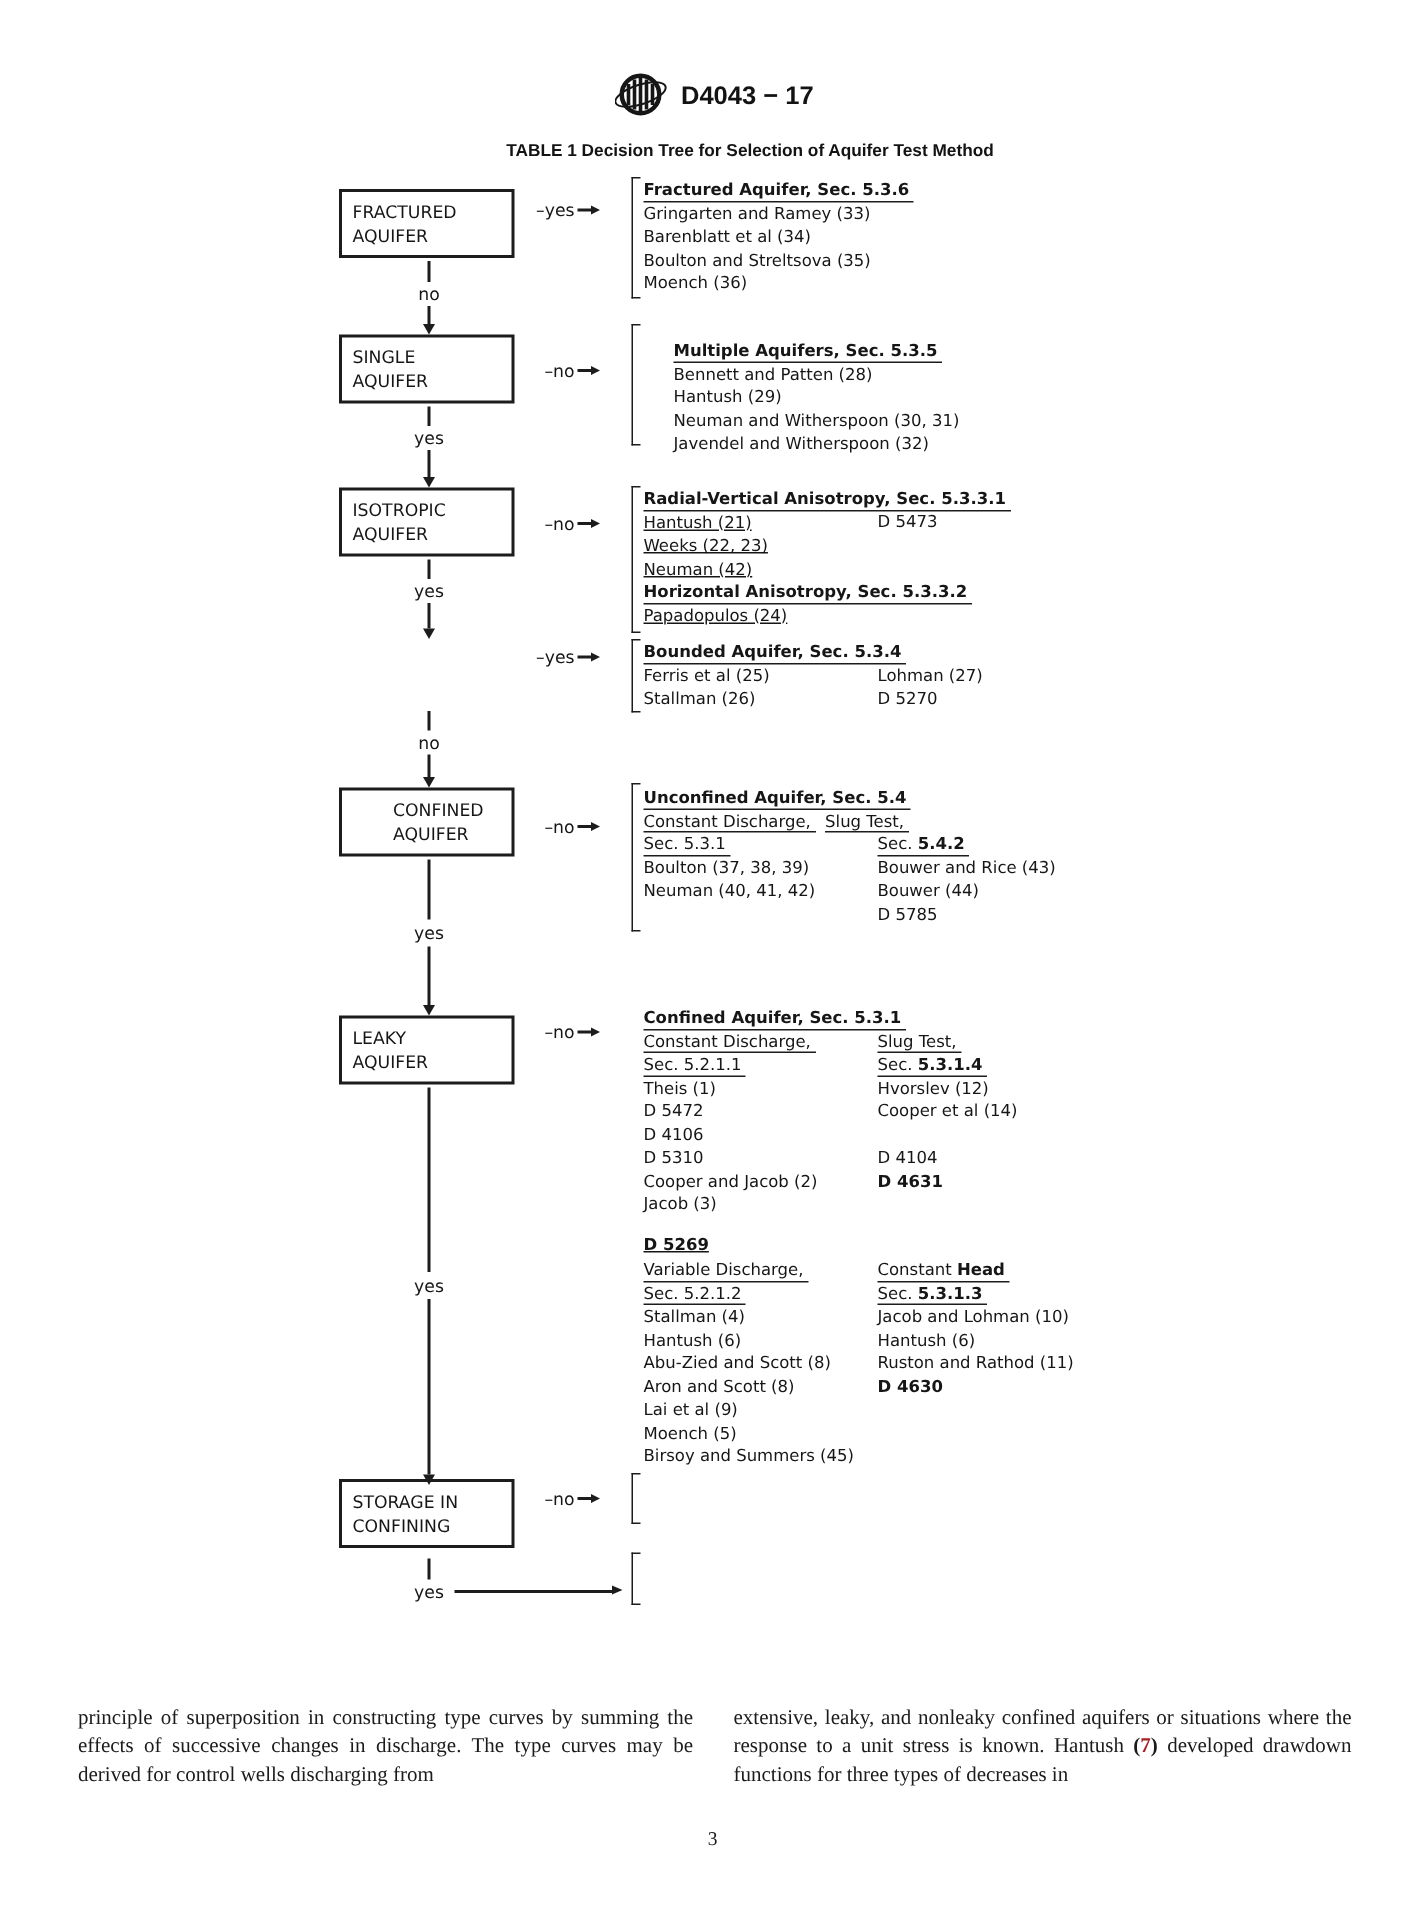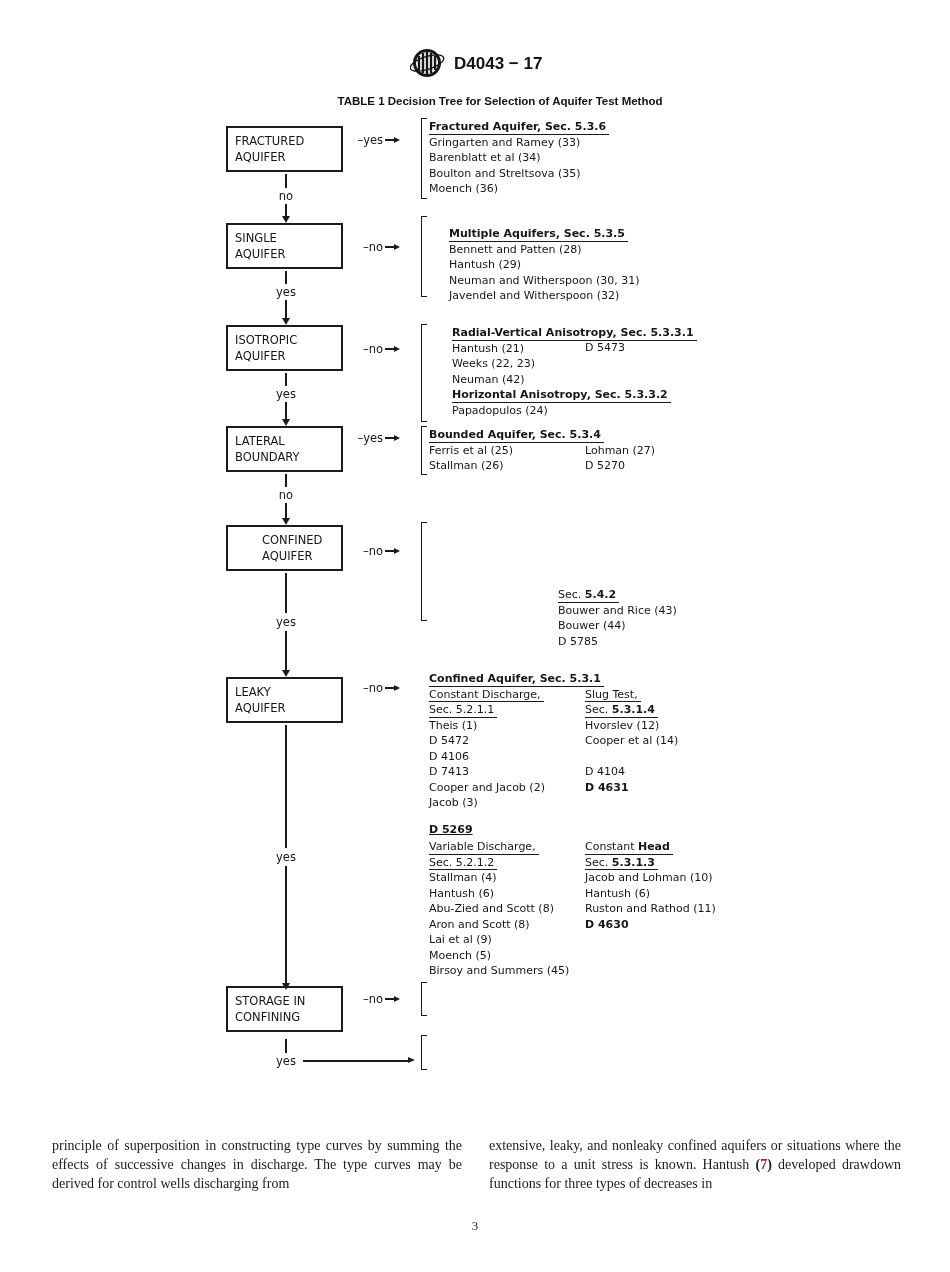--- a/index.html
+++ b/index.html
@@ -74,24 +74,20 @@
     <div>AQUIFER</div>
   </div>
   <div class="dbox" style="top:223px;">
     <div>SINGLE</div>
     <div>AQUIFER</div>
   </div>
   <div class="dbox" style="top:325px;">
     <div>ISOTROPIC</div>
     <div>AQUIFER</div>
   </div>
-  <div class="dbox" style="top:426px;">
-    <div>LATERAL</div>
-    <div>BOUNDARY</div>
-  </div>
   <div class="dbox" style="top:525px;padding-left:34px;">
     <div>CONFINED</div>
     <div>AQUIFER</div>
   </div>
   <div class="dbox" style="top:677px;">
     <div>LEAKY</div>
     <div>AQUIFER</div>
   </div>
   <div class="dbox" style="top:986px;">
     <div>STORAGE IN</div>
@@ -181,21 +177,21 @@
   <div class="bk" style="top:216px;height:79px;"></div>
   <div class="grp" style="left:429px;top:226px;margin-left:20px;">
     <div class="ln"><span class="u hd">Multiple Aquifers, Sec. 5.3.5</span></div>
     <div class="ln">Bennett and Patten (28)</div>
     <div class="ln">Hantush (29)</div>
     <div class="ln">Neuman and Witherspoon (30, 31)</div>
     <div class="ln">Javendel and Witherspoon (32)</div>
   </div>
 
   <div class="bk" style="top:324px;height:96px;"></div>
-  <div class="grp" style="left:452px;top:325px;">
+  <div class="grp" style="left:429px;top:325px;text-decoration:underline;">
     <div class="ln"><span class="u hd">Radial-Vertical Anisotropy, Sec. 5.3.3.1</span></div>
     <div class="ln">Hantush (21)</div>
     <div class="ln">Weeks (22, 23)</div>
     <div class="ln">Neuman (42)</div>
     <div class="ln"><span class="u hd">Horizontal Anisotropy, Sec. 5.3.3.2</span></div>
     <div class="ln">Papadopulos (24)</div>
   </div>
   <div class="grp" style="left:585px;top:340px;">
     <div class="ln">D 5473</div>
   </div>
@@ -205,35 +201,45 @@
     <div class="ln"><span class="u hd">Bounded Aquifer, Sec. 5.3.4</span></div>
     <div class="ln">Ferris et al (25)</div>
     <div class="ln">Stallman (26)</div>
   </div>
   <div class="grp" style="left:585px;top:442.5px;">
     <div class="ln">Lohman (27)</div>
     <div class="ln">D 5270</div>
   </div>
 
   <div class="bk" style="top:522px;height:97px;"></div>
-  <div class="grp" style="left:558px;top:555px;margin-top:32px;">
+  <div class="grp" style="left:429px;top:524px;">
+    <div class="ln"><span class="u hd">Unconfined Aquifer, Sec. 5.4</span></div>
+    <div class="ln">
+      <span class="u">Constant Discharge,</span>
+      <span class="u" style="margin-left:3px;">Slug Test,</span>
+    </div>
+    <div class="ln"><span class="u">Sec. 5.3.1</span></div>
+    <div class="ln">Boulton (37, 38, 39)</div>
+    <div class="ln">Neuman (40, 41, 42)</div>
+  </div>
+  <div class="grp" style="left:585px;top:555px;">
     <div class="ln"><span class="u"><span>Sec.</span> <span class="b">5.4.2</span></span></div>
     <div class="ln">Bouwer and Rice (43)</div>
     <div class="ln">Bouwer (44)</div>
     <div class="ln">D 5785</div>
   </div>
 
   <div class="grp" style="left:429px;top:671px;">
     <div class="ln"><span class="u hd">Confined Aquifer, Sec. 5.3.1</span></div>
     <div class="ln"><span class="u">Constant Discharge,</span></div>
     <div class="ln"><span class="u">Sec. 5.2.1.1</span></div>
     <div class="ln">Theis (1)</div>
     <div class="ln">D 5472</div>
     <div class="ln">D 4106</div>
-    <div class="ln">D 7413</div>
+    <div class="ln">D 5310</div>
     <div class="ln">Cooper and Jacob (2)</div>
     <div class="ln">Jacob (3)</div>
   </div>
   <div class="grp" style="left:585px;top:686.5px;">
     <div class="ln"><span class="u">Slug Test,</span></div>
     <div class="ln"><span class="u"><span>Sec.</span> <span class="b">5.3.1.4</span></span></div>
     <div class="ln">Hvorslev (12)</div>
     <div class="ln">Cooper et al (14)</div>
     <div class="ln"></div>
     <div class="ln">D 4104</div>

